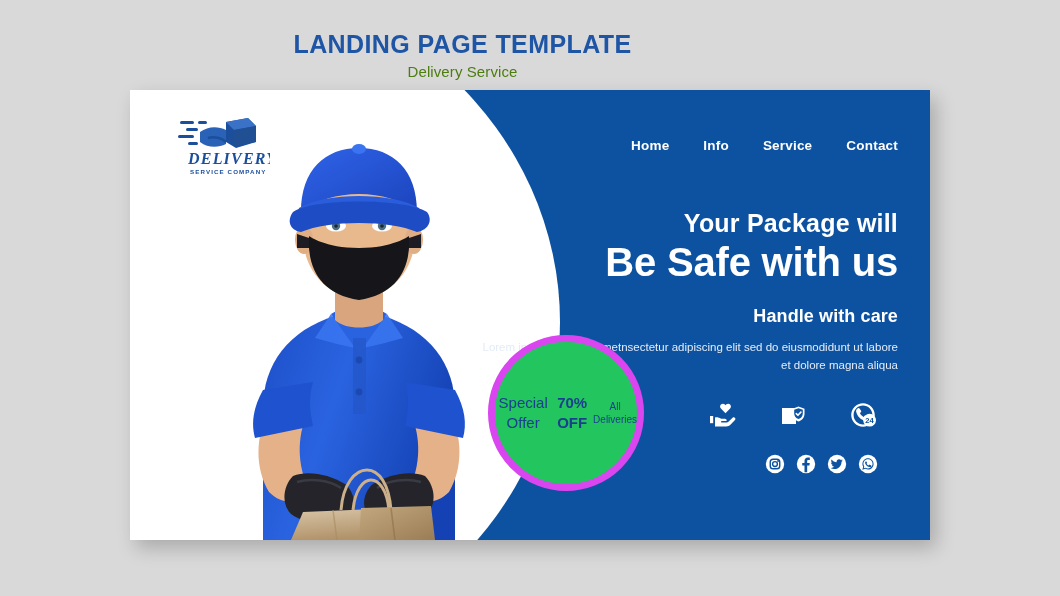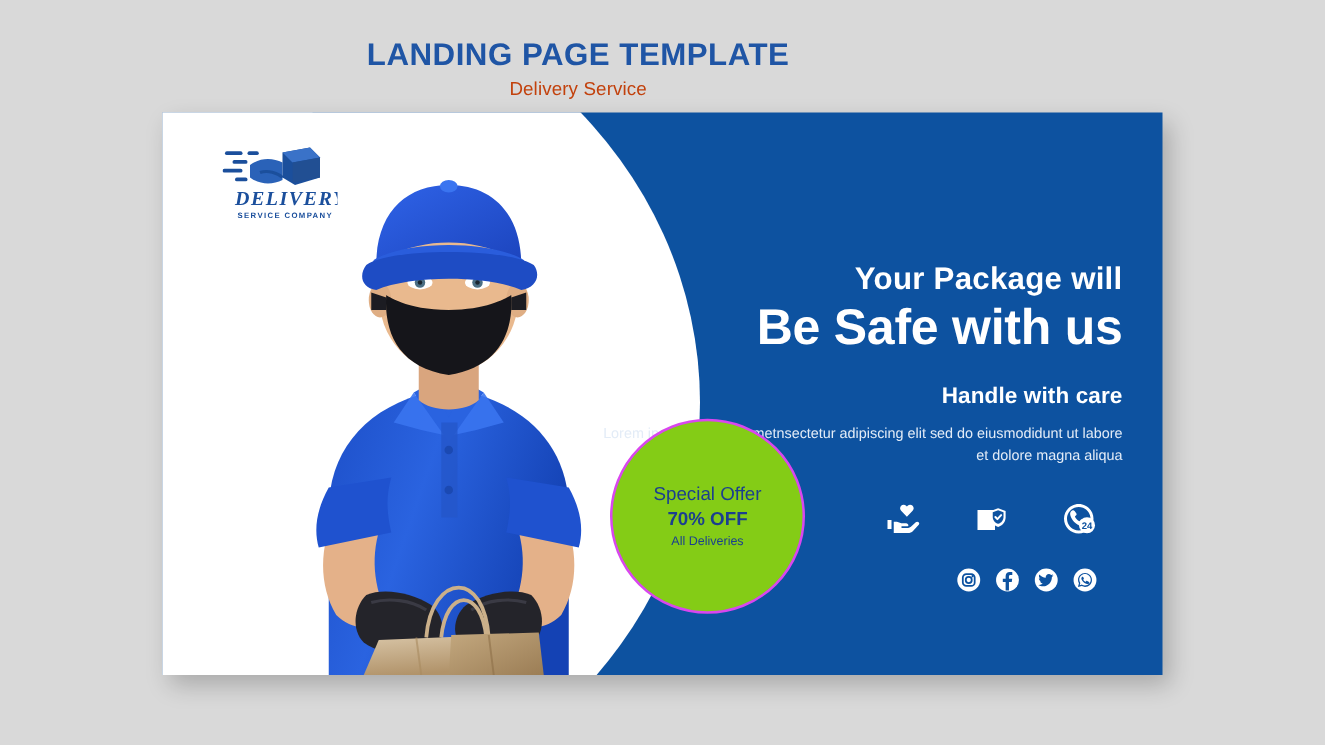--- a/index.html
+++ b/index.html
@@ -15,21 +15,21 @@
   
   .page-heading {
     position: absolute; top: 30px; left: 0; width: 925px;
     text-align: center;
   }
   .page-heading .title {
     font-size: 25px; font-weight: 700; letter-spacing: .4px;
     color: #1f55a5; line-height: 1.15;
   }
   .page-heading .subtitle {
-    font-size: 15px; font-weight: 400; color: #c2410c;
+    font-size: 15px; font-weight: 400; color: #4d7c0f;
     margin-top: 4px; letter-spacing: .1px;
   }
 
   
   .card {
     position: absolute; left: 130px; top: 90px;
     width: 800px; height: 450px;
     background: #0d52a0;
     overflow: hidden;
     box-shadow: 6px 8px 18px rgba(0,0,0,.22);
@@ -112,23 +112,23 @@
     margin-top: 24px; padding-right: 20px;
   }
   .social { width: 20px; height: 20px; }
   .social svg { display:block; width:100%; height:100%; }
 
   
   .offer {
     position: absolute; left: 358px; top: 245px;
     width: 156px; height: 156px; z-index: 7;
     border-radius: 50%;
-    background: #84cc16;
-    border: 2px solid #d946ef;
-    display: flex; flex-direction: column;
+    background: #22c55e;
+    border: 7px solid #d946ef;
+    display: flex; flex-direction: row;
     align-items: center; justify-content: center;
     text-align: center;
   }
   .offer .l1 { color:#1b3f8f; font-size:15px; font-weight:400; line-height:1.35; }
   .offer .l2 { color:#1b3f8f; font-size:15px; font-weight:700; line-height:1.35; }
   .offer .l3 { color:#1b3f8f; font-size:10px; font-weight:400; line-height:1.35; }
 </style>
 </head>
 <body>
 
@@ -244,20 +244,26 @@
         <path d="M22 20 C30 14 40 14 48 18 L48 32 C40 36 30 36 22 30 Z" fill="#2a62b8"></path>
         <path d="M48 10 L70 6 L78 14 L78 30 L58 36 L48 30 Z" fill="#1b4f9c"></path>
         <path d="M48 10 L70 6 L78 14 L56 18 Z" fill="#3a72c8"></path>
         <path d="M56 18 L78 14 L78 30 L56 34 Z" fill="#214f93"></path>
         <path d="M30 26 C36 24 44 26 48 30" stroke="#1b4f9c" stroke-width="2.5" fill="none"></path>
         <text x="10" y="52" font-family="Liberation Serif, serif" font-size="16" font-weight="700" font-style="italic" fill="#1b4f9c" letter-spacing="1.2">DELIVERY</text>
         <text x="12" y="62" font-family="Liberation Sans, sans-serif" font-size="6.2" font-weight="700" fill="#1b4f9c" letter-spacing="1.1">SERVICE COMPANY</text>
       </svg>
     </div>
 
+    <nav class="nav">
+      <a href="#">Home</a>
+      <a href="#">Info</a>
+      <a href="#">Service</a>
+      <a href="#">Contact</a>
+    </nav>
 
     <div class="right-col">
       <div class="h-line1">Your Package will</div>
       <div class="h-line2">Be Safe with us</div>
       <div class="h-sub">Handle with care</div>
       <div class="body-copy">Lorem ipsum dolor sit ametnsectetur adipiscing elit sed do eiusmodidunt ut labore et dolore magna aliqua</div>
 
       <div class="features">
         <span class="feature-icon">
           <svg viewBox="0 0 30 30" xmlns="http://www.w3.org/2000/svg" fill="#ffffff">

